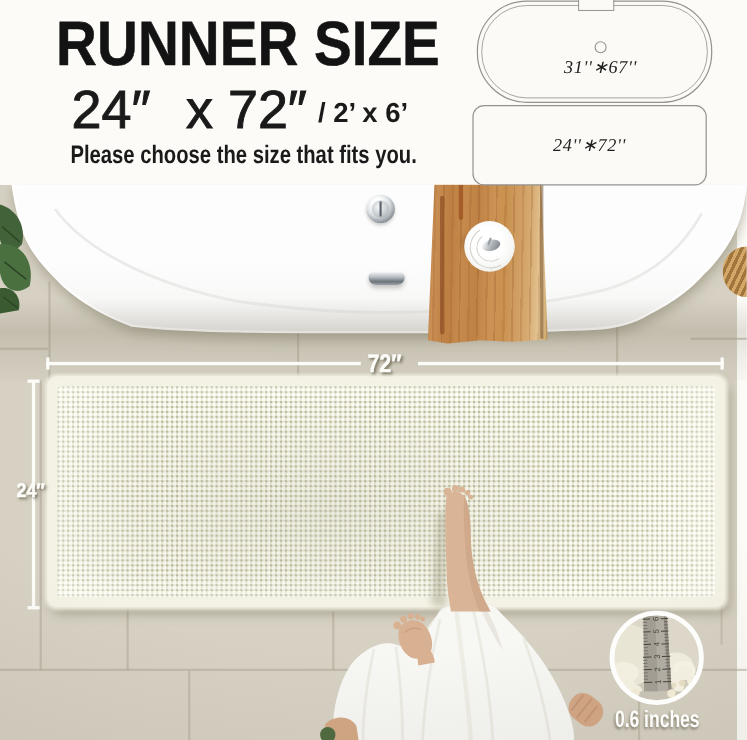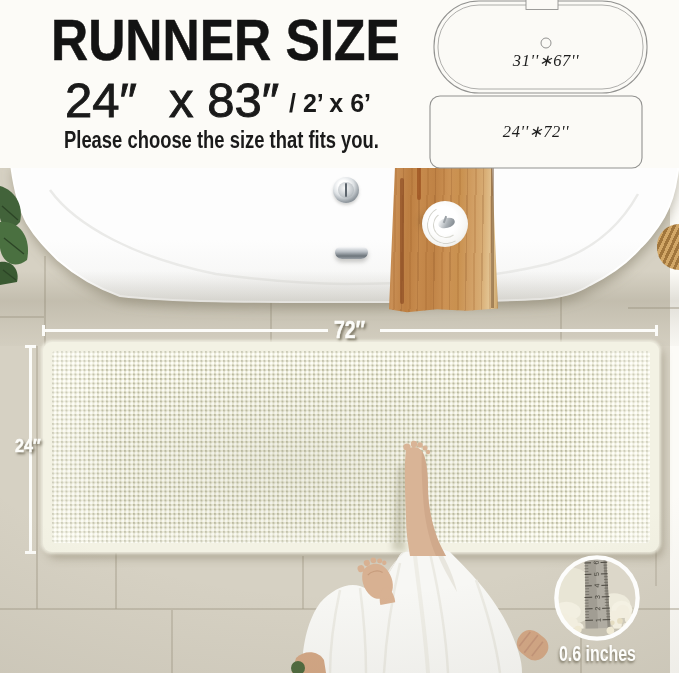--- a/index.html
+++ b/index.html
@@ -243,21 +243,21 @@
             <circle cx="74" cy="79" r="3.5"></circle>
         </g>
       </g>
       <circle cx="46" cy="46" r="42.5" fill="none" stroke="#fdfdfc" stroke-width="4.5"></circle>
     </svg>
     <div class="abs" style="left:559px;top:474px;font-size:21.5px;font-weight:bold;color:#fdfdfb;transform:scaleX(0.74);transform-origin:0 0;text-shadow:-1px 2px 3px rgba(95,90,70,0.75);">0.6 inches</div>
   </div>
 
   <div class="abs" id="hdr" style="left:0;top:0;width:679px;height:168px;background:#fcfbf7;">
     <div class="abs" style="left:51px;top:7px;font-size:57px;font-weight:bold;color:#131313;-webkit-text-stroke:0.5px #131313;transform:scaleX(0.903);transform-origin:0 0;white-space:nowrap;">RUNNER SIZE</div>
-    <div class="abs" style="left:65px;top:72px;font-size:49px;font-weight:normal;color:#1a1a1a;-webkit-text-stroke:0.9px #1a1a1a;white-space:nowrap;">24″&nbsp; <span style="margin-left:5px;">x 83″</span></div>
+    <div class="abs" style="left:65px;top:72px;font-size:49px;font-weight:normal;color:#1a1a1a;-webkit-text-stroke:0.9px #1a1a1a;white-space:nowrap;">24″&nbsp; <span style="margin-left:5px;">x 72″</span></div>
     <div class="abs" style="left:289px;top:89px;font-size:25px;font-weight:bold;color:#1a1a1a;white-space:nowrap;">/ 2’ x 6’</div>
     <div class="abs" style="left:64px;top:127px;font-size:23px;font-weight:bold;color:#1a1a1a;transform:scaleX(0.8);transform-origin:0 0;white-space:nowrap;">Please choose the size that fits you.</div>
 
     <svg class="abs" style="left:425px;top:-8px;" width="254" height="186" viewBox="0 0 254 186">
       <rect x="9" y="9" width="213" height="92" rx="45" ry="45" fill="#fbfaf6" stroke="#929290" stroke-width="1.1"></rect>
       <rect x="13" y="13" width="205" height="84" rx="41" ry="41" fill="none" stroke="#9a9a98" stroke-width="0.8"></rect>
       <rect x="101" y="7.5" width="32" height="10" fill="#fbfaf6" stroke="#929290" stroke-width="0.9"></rect>
       <circle cx="121" cy="51" r="5" fill="none" stroke="#929290" stroke-width="1"></circle>
       <text x="121" y="74" font-size="16.5" font-style="italic" font-family="Liberation Serif, serif" letter-spacing="0.6" fill="#1d1d1d" text-anchor="middle">31''∗67''</text>
       <rect x="5" y="104" width="212" height="72" rx="10" ry="10" fill="#fbfaf6" stroke="#929290" stroke-width="1.1"></rect>

